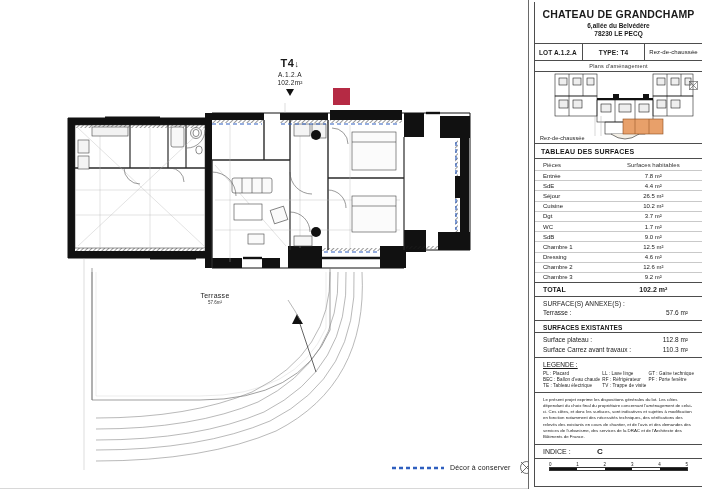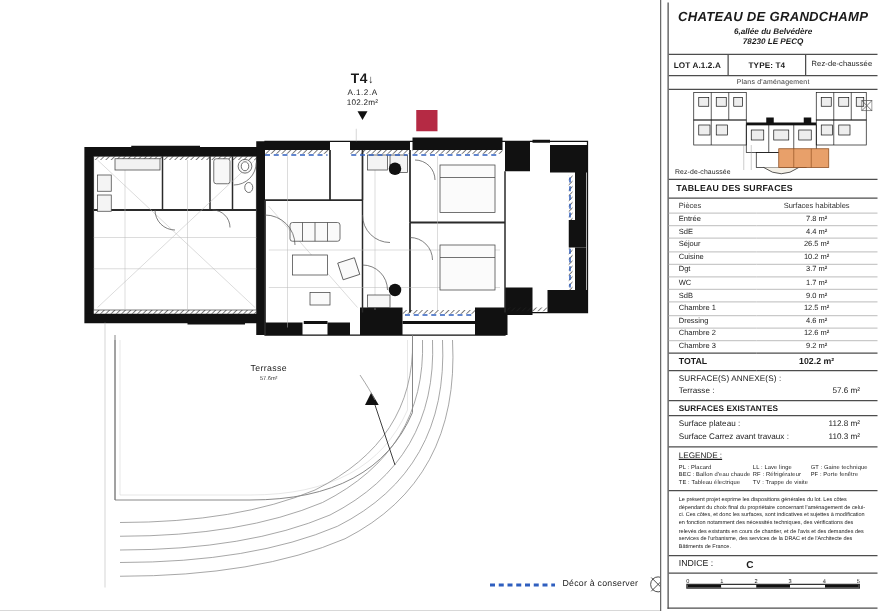--- a/index.html
+++ b/index.html
@@ -44,21 +44,21 @@
 
   
   .cartouche {
     position:absolute; left:528px; top:0; width:177px; height:489px;
     border-left:1px solid #6a6a6a;
     background:#fff;
   }
   .cart-inner { position:absolute; left:5px; top:2px; right:3px; bottom:2px;
     border:1px solid #4d4d4d; border-top:none; border-right:none; }
 
-  .title-blk { padding:6px 4px 6px; text-align:center; border-bottom:1px solid #4d4d4d;font-style:italic; }
+  .title-blk { padding:6px 4px 6px; text-align:center; border-bottom:1px solid #4d4d4d; }
   .title-main { font-size:10.5px; font-weight:700; letter-spacing:.2px; }
   .title-sub1 { font-size:6.5px; font-weight:700; margin-top:2px; }
   .title-sub2 { font-size:6.5px; font-weight:700; margin-top:1px; }
 
   .lot-row { display:flex; border-bottom:1px solid #4d4d4d; height:17px; align-items:center; }
   .lot-cell { font-size:6.5px; font-weight:700; padding:0 4px; display:flex; align-items:center;
               justify-content:center; height:100%; letter-spacing:.1px;}
   .lot-cell.c1 { width:48px; border-right:1px solid #4d4d4d; justify-content:flex-start; }
   .lot-cell.c2 { width:62px; border-right:1px solid #4d4d4d; }
   .lot-cell.c3 { flex:1; font-weight:400; font-size:6px;}

